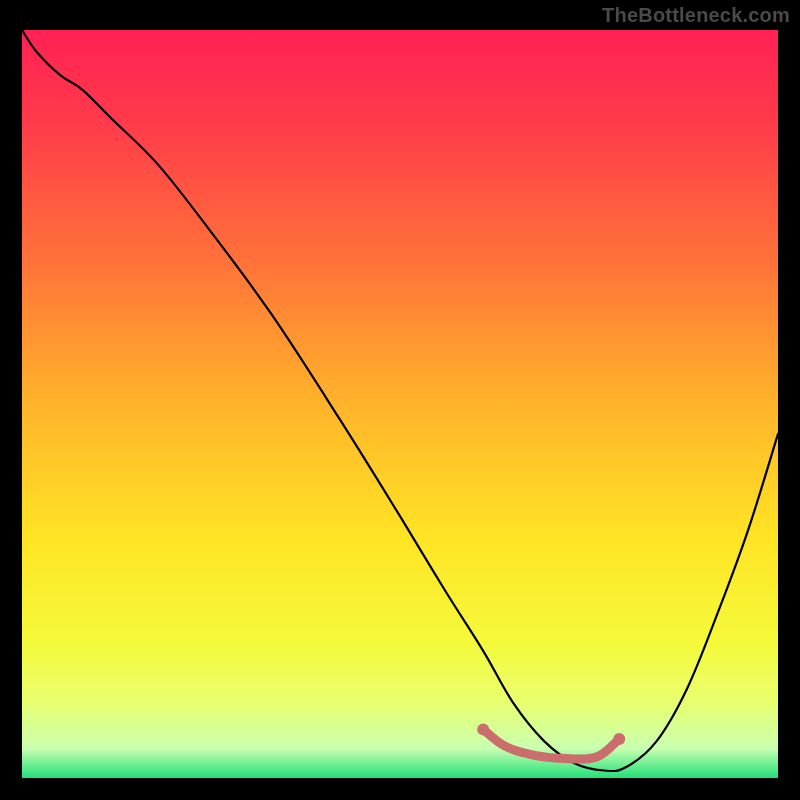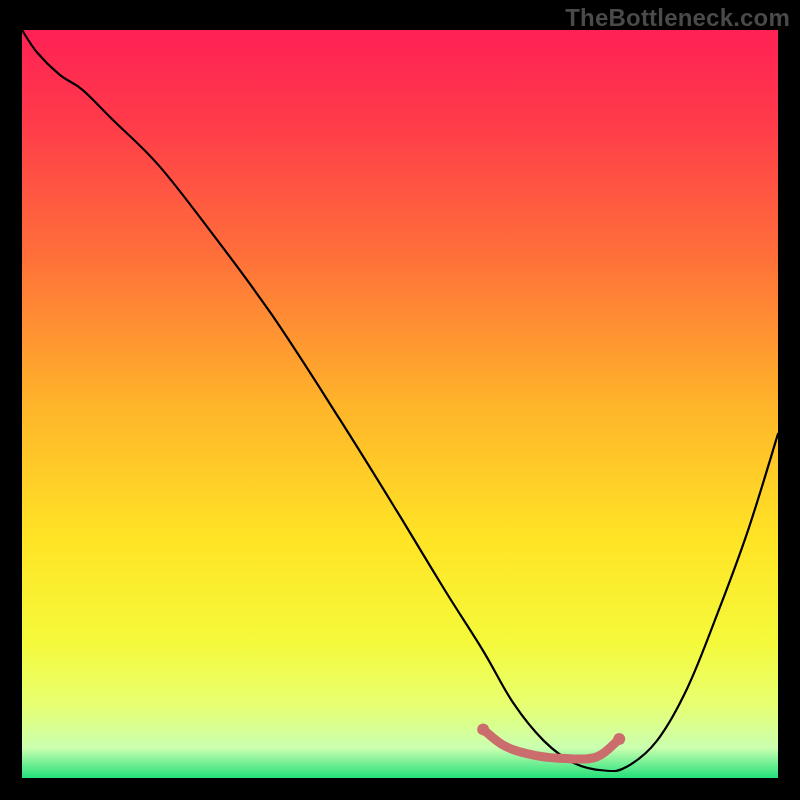--- a/index.html
+++ b/index.html
@@ -15,21 +15,21 @@
     position: relative;
     width: 800px;
     height: 800px;
     background: #000;
   }
   .watermark {
     position: absolute;
     top: 4px;
     right: 10px;
     color: #4a4a4a;
-    font-size: 24px;
+    font-size: 20px;
     font-weight: 600;
     letter-spacing: 0.2px;
     z-index: 5;
   }
   .plot-area {
     position: absolute;
     left: 22px;
     top: 30px;
     width: 756px;
     height: 748px;

